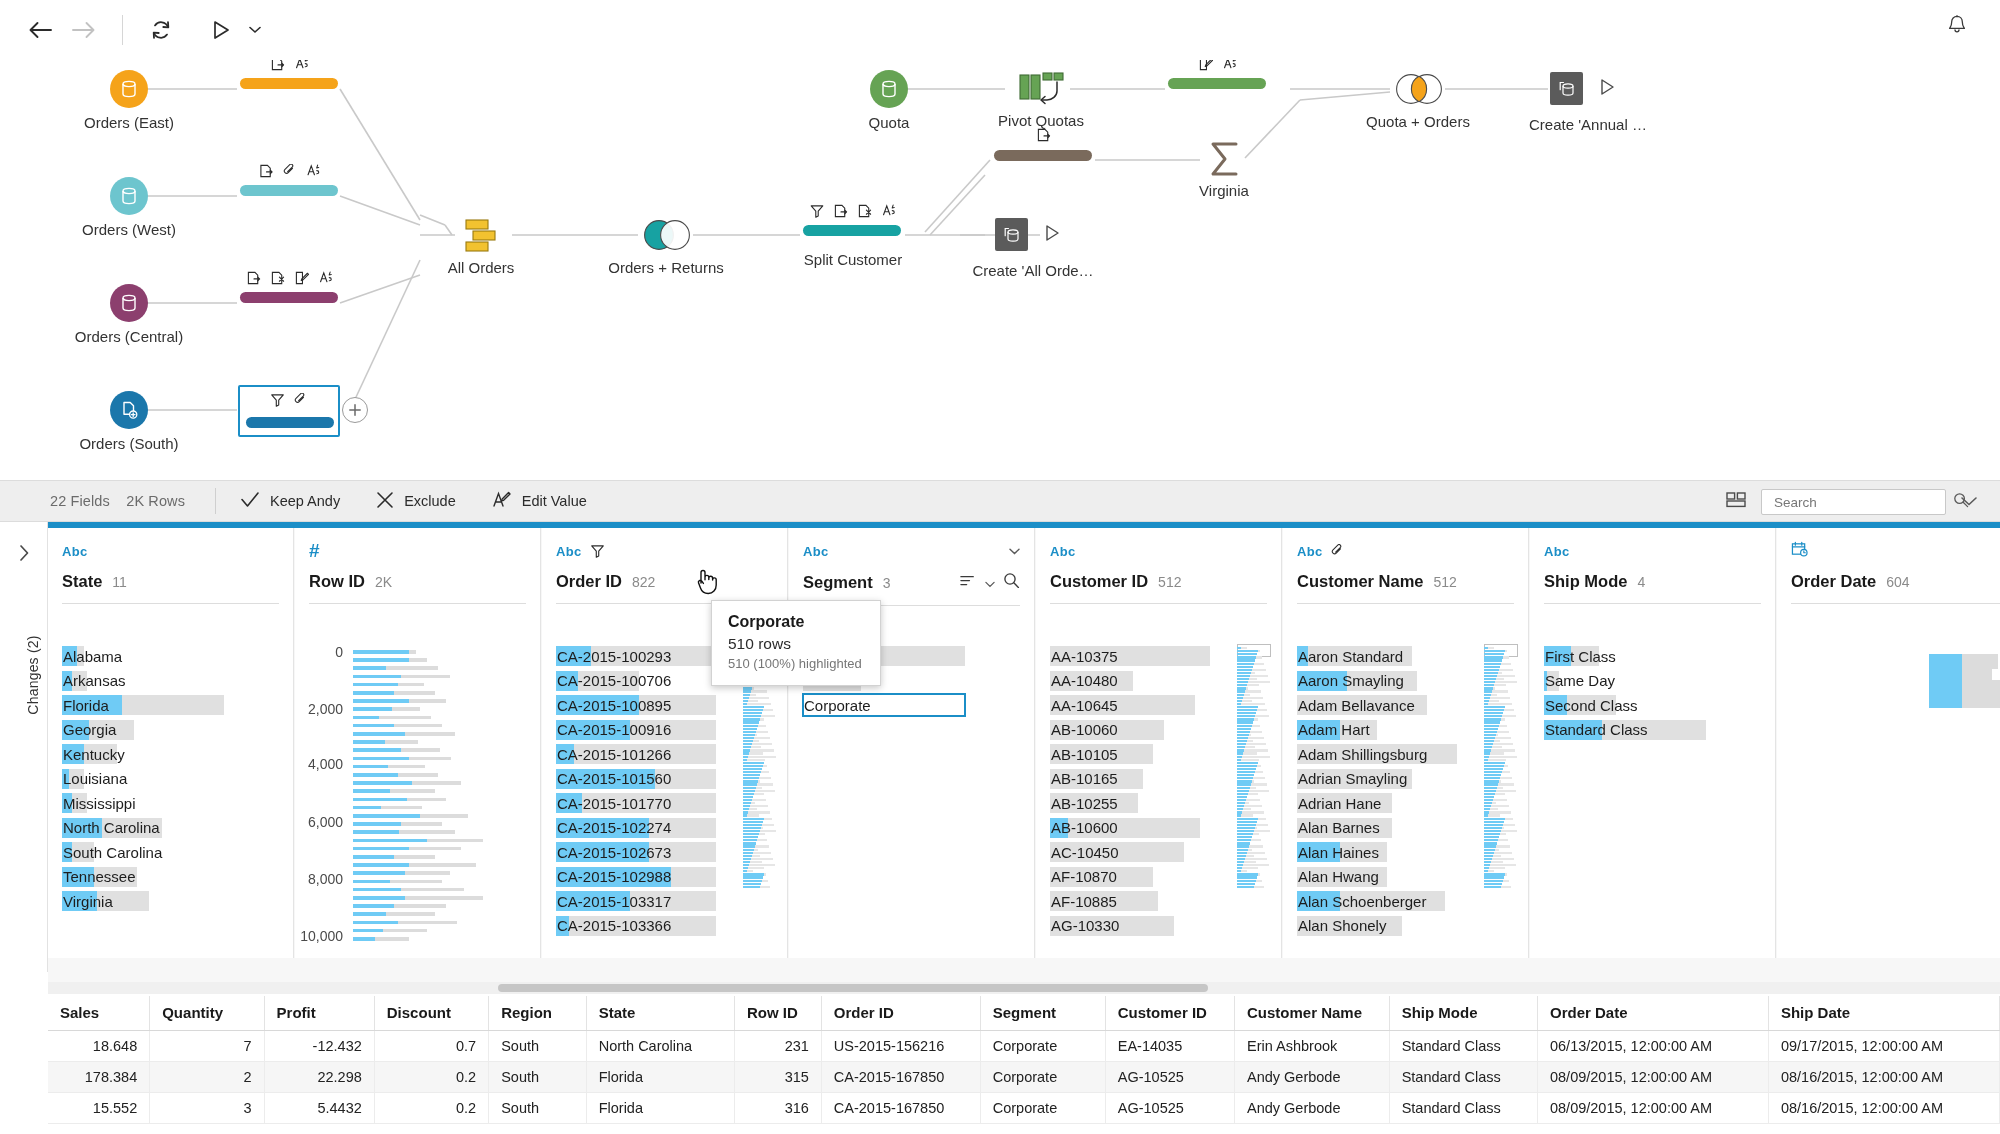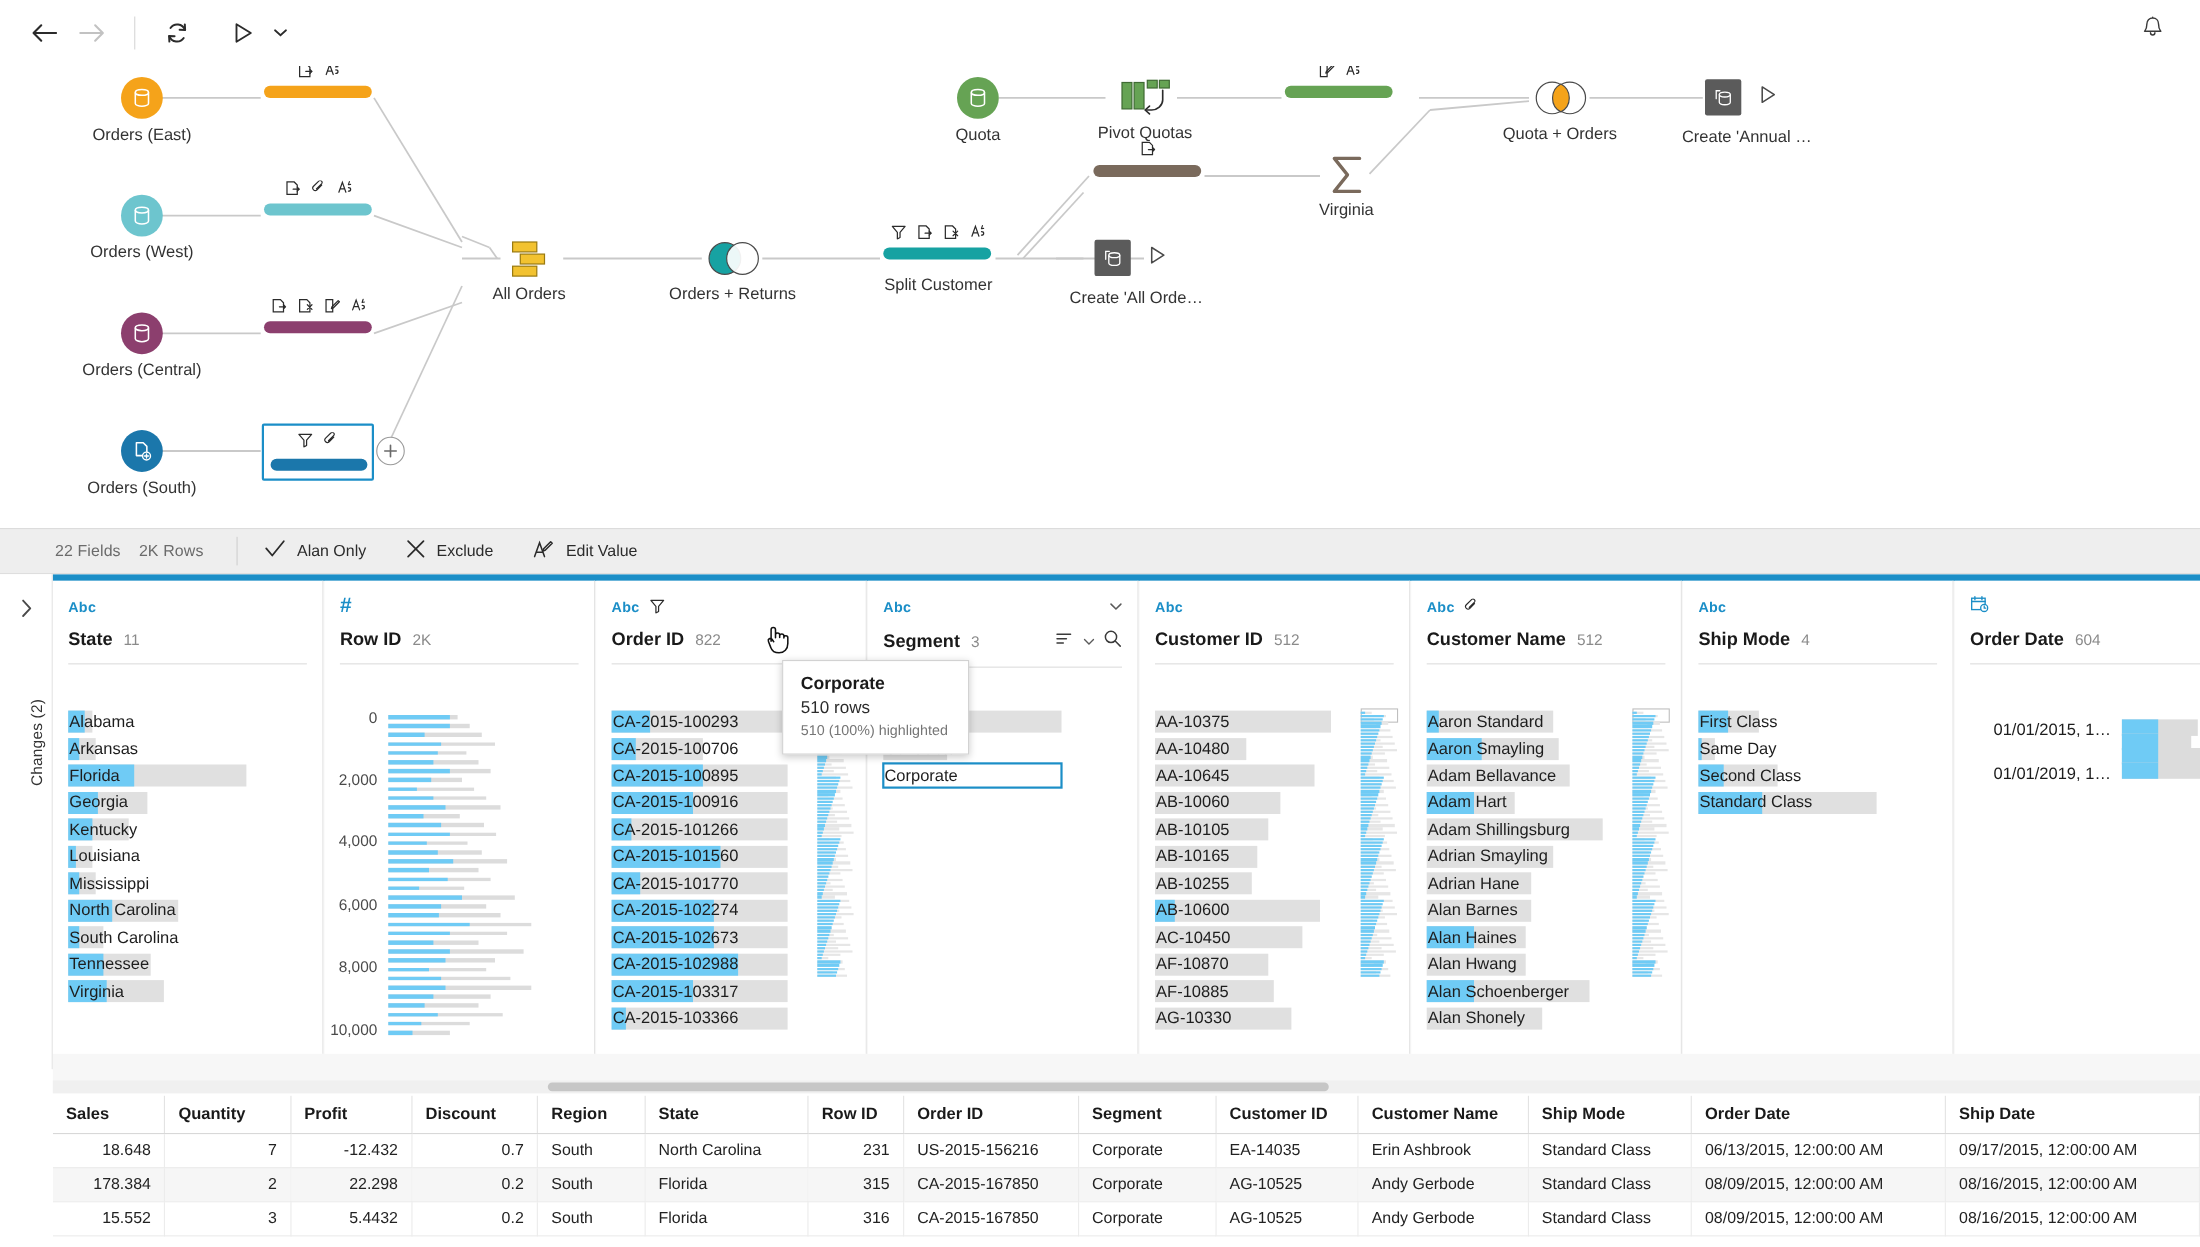--- a/index.html
+++ b/index.html
@@ -522,40 +522,63 @@
       &nbsp;&nbsp;
       <span>2K Rows</span>
     </div>
     <div class="fb-divider"></div>
     <div class="fb-btn">
       <span>
         <svg width="20" height="18" viewBox="0 0 20 18">
             <path d="M2 8.5 L7.5 15 L18 2" stroke="#2b2b2b" stroke-width="1.6" fill="none" stroke-linecap="round" stroke-linejoin="round"></path>
           </svg>
       </span>
-      <span>Alan Only</span>
+      <span>Keep Andy</span>
     </div>
     <div class="fb-btn">
       <span>
         <svg width="18" height="18" viewBox="0 0 18 18">
             <path d="M2 2 L16 16 M16 2 L2 16" stroke="#2b2b2b" stroke-width="1.6" fill="none" stroke-linecap="round"></path>
           </svg>
       </span>
       <span>Exclude</span>
     </div>
     <div class="fb-btn">
       <span>
         <svg width="20" height="19" viewBox="0 0 20 19">
             <path d="M2 16 L6.5 3.5 L11 16 M3.6 12h5.8" stroke="#2b2b2b" stroke-width="1.4" fill="none" stroke-linecap="round"></path>
             <path d="M16.6 2.5l1.4 1.4-6.4 6.4-2 .6.6-2z" stroke="#2b2b2b" stroke-width="1.4" fill="none" stroke-linejoin="round"></path>
           </svg>
       </span>
       <span>Edit Value</span>
     </div>
 
+    <div class="fb-right">
+      <span>
+        <svg width="22" height="20" viewBox="0 0 22 20">
+            <rect x="2" y="3" width="7.6" height="6" stroke="#4a4a4a" stroke-width="1.4" fill="none"></rect>
+            <rect x="12.4" y="3" width="7.6" height="6" stroke="#4a4a4a" stroke-width="1.4" fill="none"></rect>
+            <rect x="2" y="11" width="18" height="5.4" stroke="#4a4a4a" stroke-width="1.4" fill="none"></rect>
+          </svg>
+      </span>
+      <div class="search-box">
+        <input type="text" placeholder="Search" style="">
+        <span>
+          <svg width="16" height="16" viewBox="0 0 16 16">
+              <circle cx="6.6" cy="6.6" r="4.8" stroke="#5a5a5a" stroke-width="1.3" fill="none"></circle>
+              <path d="M10.2 10.2 L14.6 14.6" stroke="#5a5a5a" stroke-width="1.3" stroke-linecap="round"></path>
+            </svg>
+        </span>
+      </div>
+      <span>
+        <svg width="18" height="12" viewBox="0 0 18 12">
+            <path d="M2 3 L9 9.5 L16 3" stroke="#5a5a5a" stroke-width="1.6" fill="none" stroke-linecap="round"></path>
+          </svg>
+      </span>
+    </div>
   </div>
 
   <div class="rail">
     <div class="rail-chev">
       <svg width="12" height="18" viewBox="0 0 12 18">
           <path d="M3 2 L9.5 9 L3 16" stroke="#4a4a4a" stroke-width="1.7" fill="none" stroke-linecap="round" stroke-linejoin="round"></path>
         </svg>
     </div>
     <div class="rail-text">Changes (2)</div>
   </div>
@@ -2064,24 +2087,20 @@
                   <path d="M13.6 10.4v2.1h1.6" stroke="#1b8ec7" stroke-width="1.2" fill="none" stroke-linecap="round"></path>
                 </svg></span>
             </div>
             <div class="hdr-row2">
               <span class="fld-name">Order Date</span>
               <span class="fld-count">604</span>
             </div>
           </div>
           <div class="hdr-rule"></div>
           <div class="hist">
-            <div class="hist-axis" style="width: 150px;">
-              <div class="hist-tick" style="top: 20px; font-size: 15px; color: rgb(29, 29, 29);">01/01/2015, 1…</div>
-              <div class="hist-tick" style="top: 60px; font-size: 15px; color: rgb(29, 29, 29);">01/01/2019, 1…</div>
-            </div>
             <div class="hist-bars" style="left: 152px;">
               <div class="hbar" style="top: 6px; height: 15px; width: 92px;">
                 <div class="g" style="width: 69px;"></div>
                 <div class="b" style="width: 32.5833px;"></div>
               </div>
               <div class="hbar" style="top: 19px; height: 15px; width: 92px;">
                 <div class="g" style="width: 63.25px;"></div>
                 <div class="b" style="width: 32.5833px;"></div>
               </div>
               <div class="hbar" style="top: 32px; height: 15px; width: 92px;">

